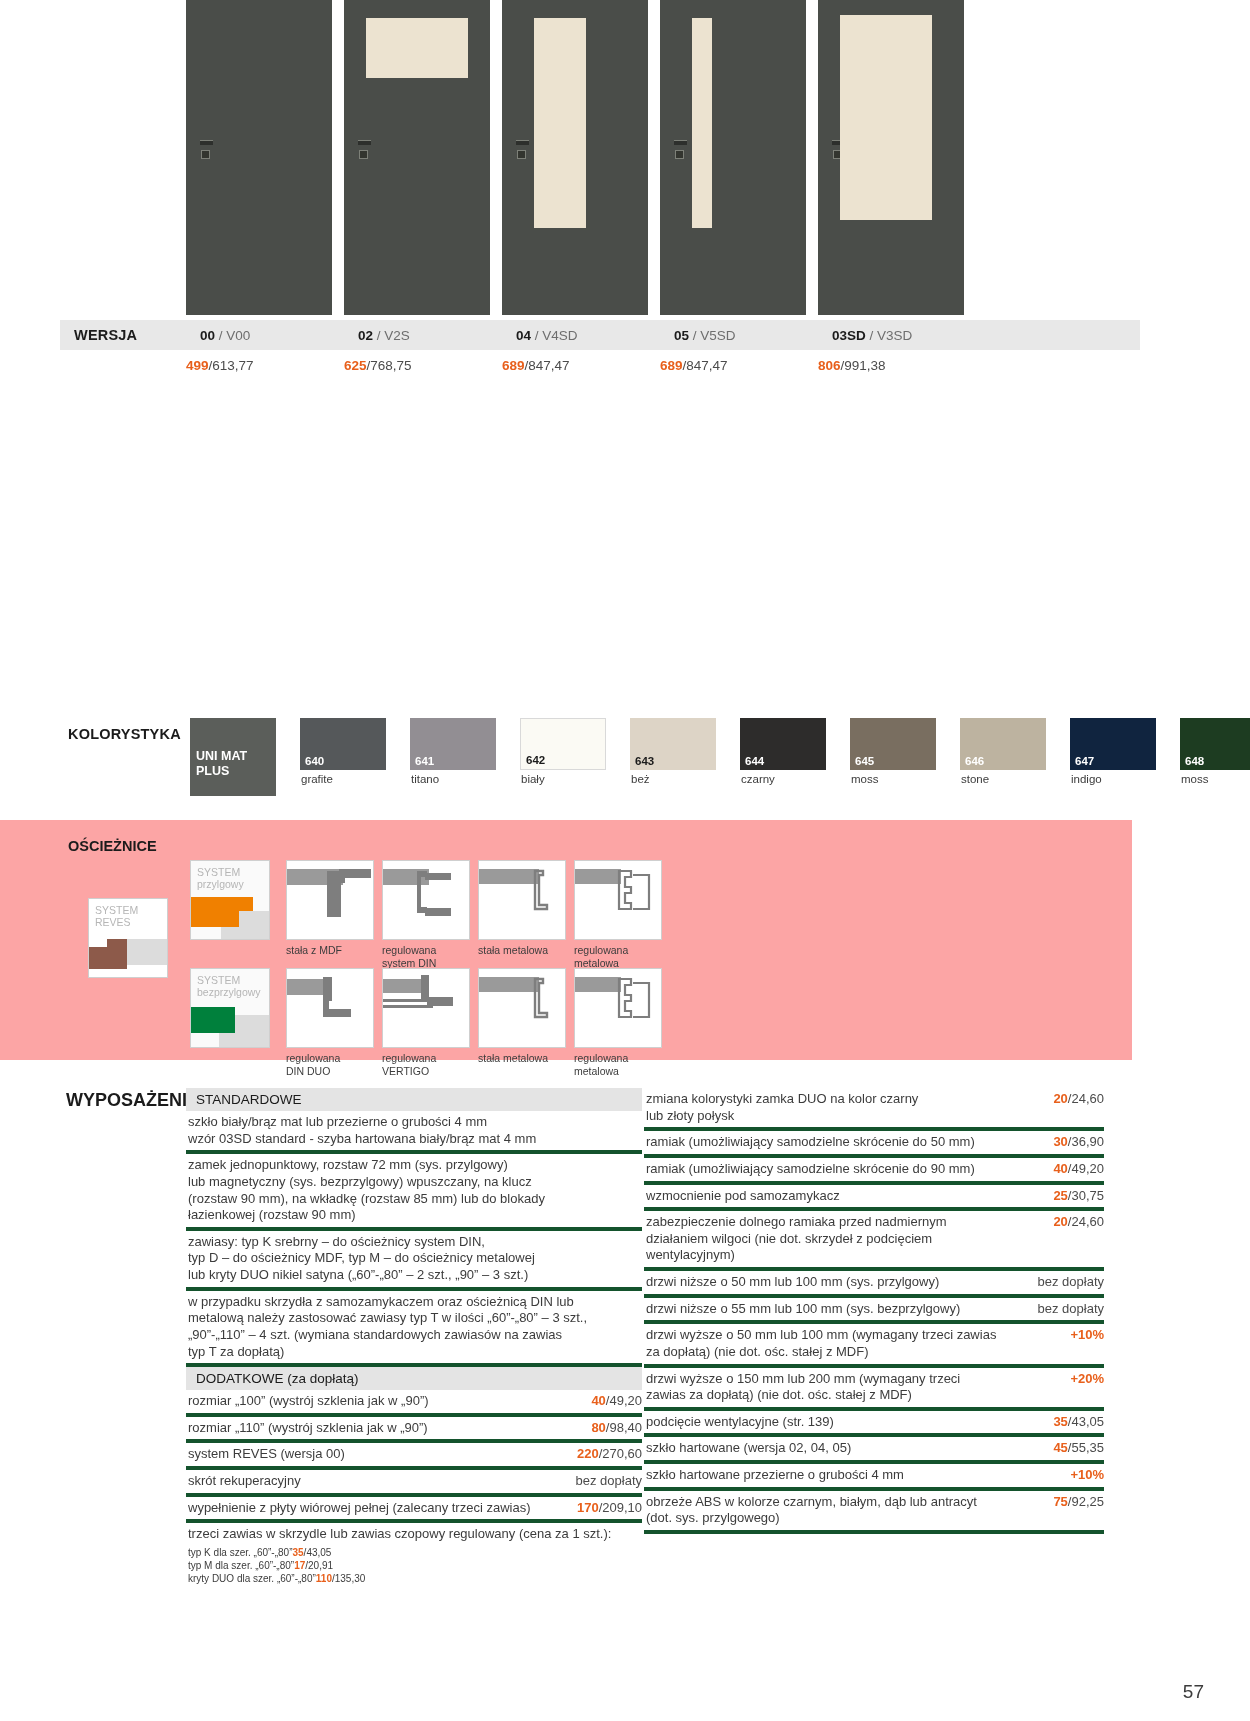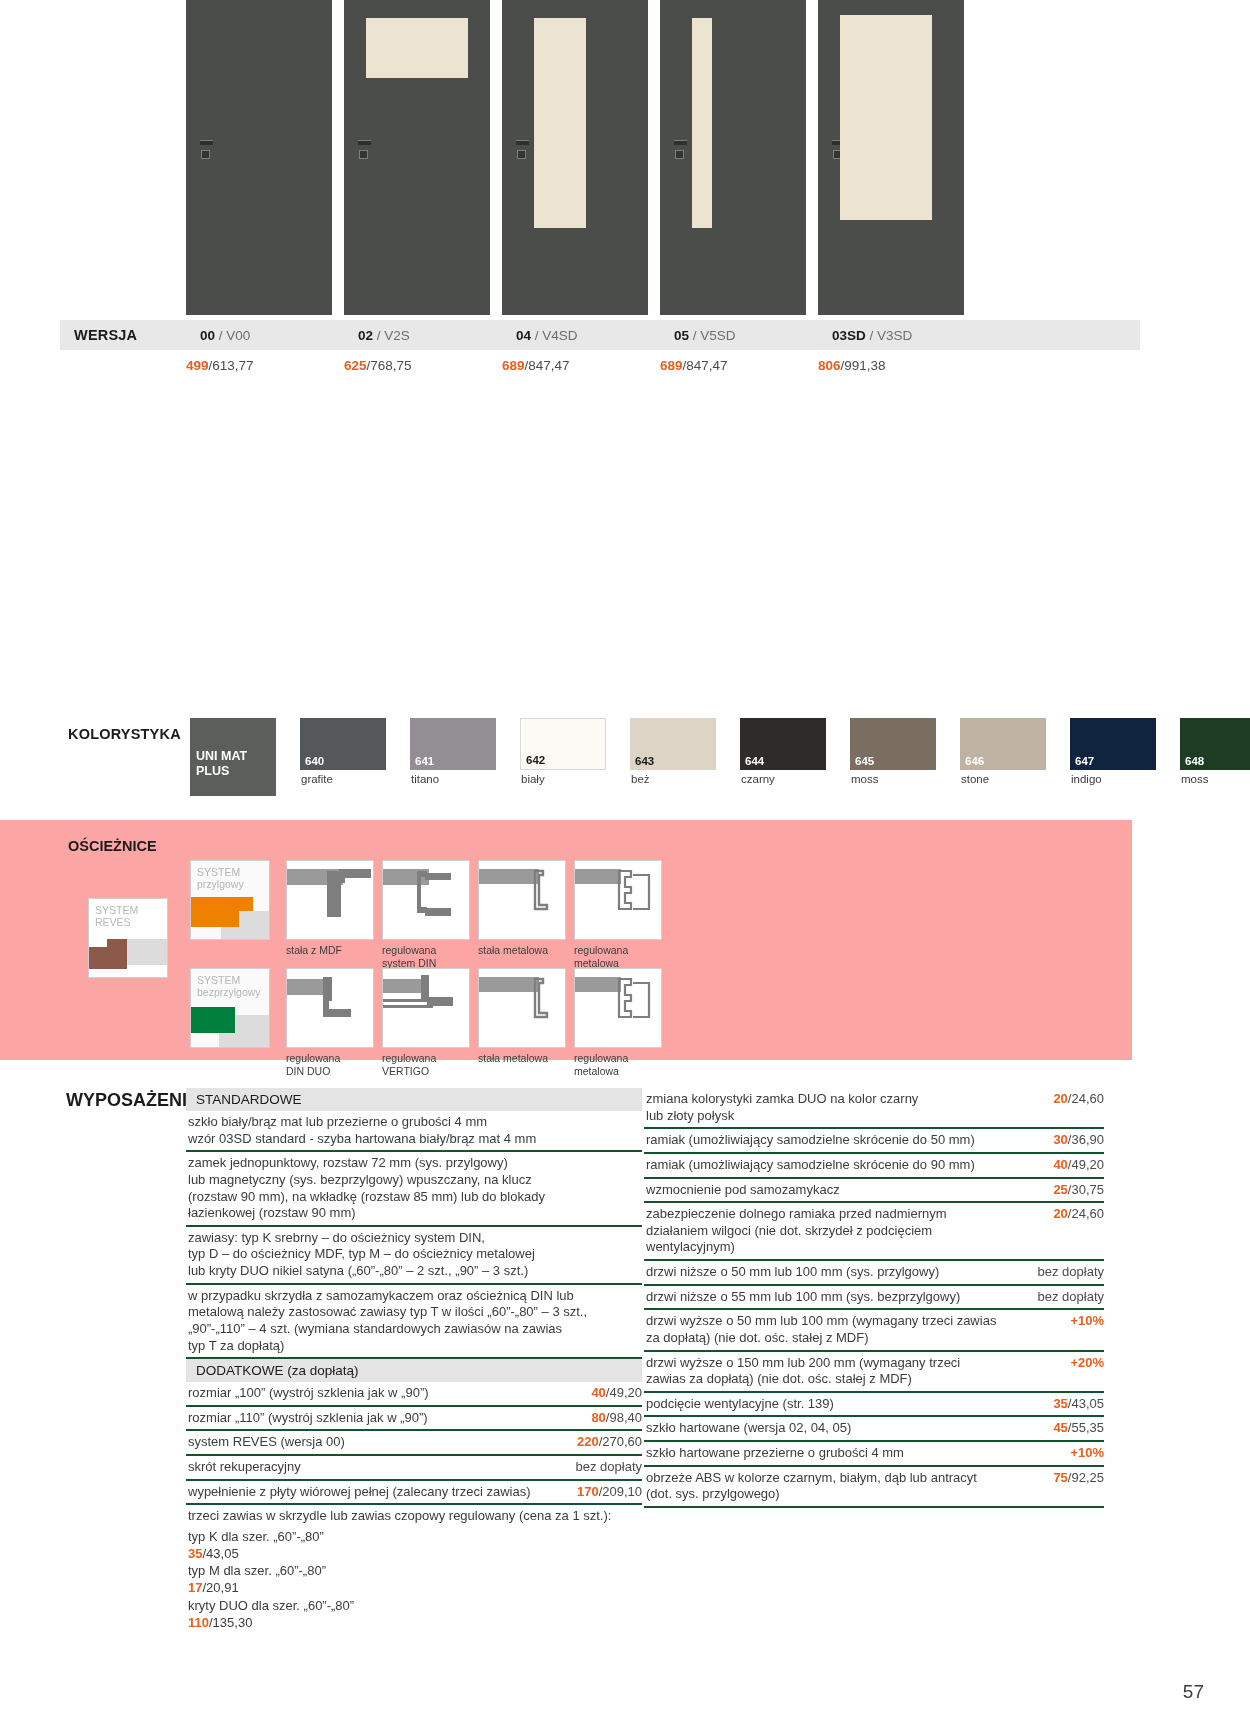--- a/index.html
+++ b/index.html
@@ -53,26 +53,26 @@
   .fcell{position:absolute;width:86px;}
   .fbox{width:86px;height:78px;border:1px solid #cfcfcf;background:#fff;position:relative;overflow:hidden;}
   .fcap{font-size:10.5px;color:#3c3c3c;line-height:1.2;margin-top:4px;}
 
   
   .wyp-title{position:absolute;left:66px;top:1090px;font-weight:bold;font-size:18px;color:#1b1b1b;}
   .wyp-left{position:absolute;left:186px;top:1088px;width:456px;}
   .wyp-right{position:absolute;left:644px;top:1088px;width:460px;}
   .sec-head{background:#e4e4e4;font-size:13.5px;color:#1b1b1b;padding:4px 0 4px 10px;}
   .row{display:flex;justify-content:space-between;align-items:flex-start;
-       border-bottom:2px solid #14532d;padding:3px 0 3px 2px;font-size:13px;line-height:1.28;color:#3c3c3c;}
+       border-bottom:4px solid #14532d;padding:3px 0 3px 2px;font-size:13px;line-height:1.28;color:#3c3c3c;}
   .row .lab{flex:1;padding-right:8px;}
   .row .val{white-space:nowrap;text-align:right;color:#4b4b4b;font-size:13px;}
   .row .val b{color:#e8601c;font-weight:bold;}
   .row.nobord{border-bottom:none;}
-  .sub{display:flex;justify-content:center;font-size:13px;line-height:1.32;padding-left:2px;flex-direction:column;}
+  .sub{display:flex;justify-content:flex-start;font-size:10px;line-height:1.32;padding-left:2px;}
   .sub .val b{color:#e8601c;font-weight:bold;}
   .pagenum{position:absolute;right:46px;bottom:18px;font-size:19px;color:#3c3c3c;}
 </style>
 </head>
 <body>
 
 <div class="page">
 
   <div class="doors-strip" id="doors">
       <div class="door">

